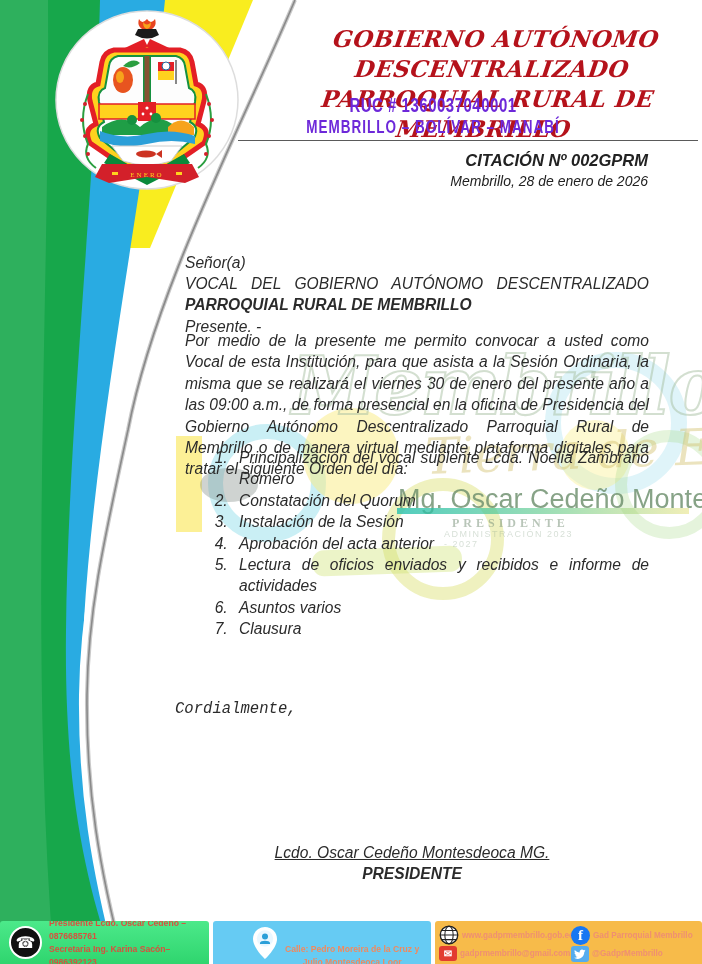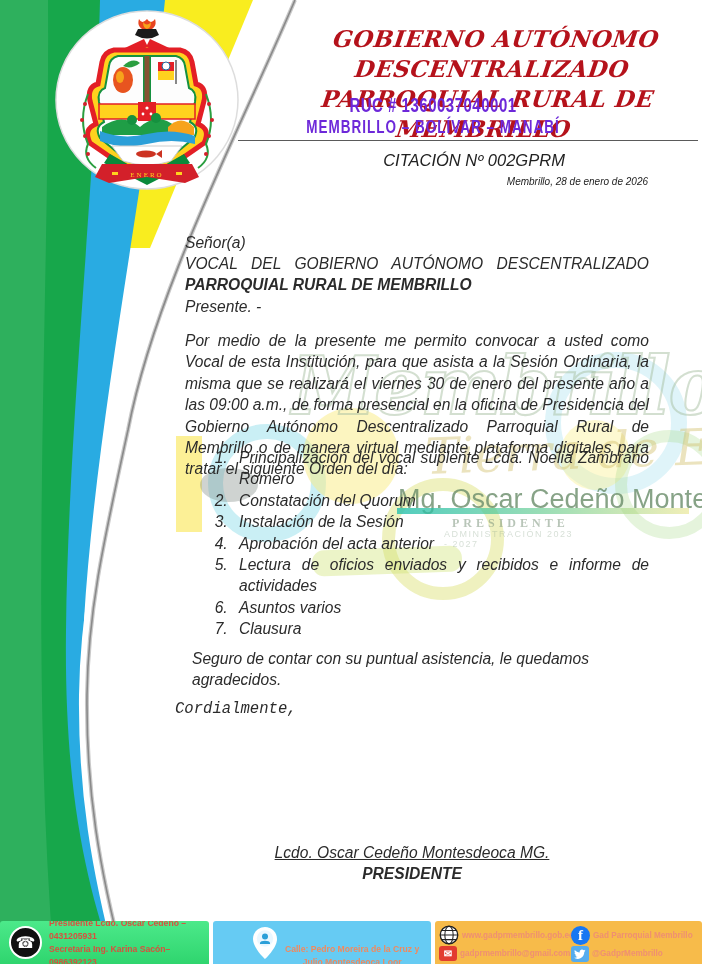--- a/index.html
+++ b/index.html
@@ -17,40 +17,40 @@
   .org-title{left:270px;top:24px;width:440px;text-align:center;z-index:4;
     font-family:"DejaVu Serif",serif;font-weight:bold;font-style:italic;
     color:#b5121b;transform:skewX(-8deg);}
   .org-title .l1{font-size:23px;line-height:30px;letter-spacing:.5px;}
   .org-title .l2{font-size:23px;line-height:30px;letter-spacing:.5px;}
   .ruc-block{left:290px;top:96px;width:286px;text-align:center;z-index:4;color:#6d28d9;}
   .ruc-block .ruc{display:inline-block;font-weight:bold;font-size:15px;transform:scaleY(1.3);letter-spacing:.5px;}
   .ruc-block .loc{display:inline-block;font-weight:bold;font-size:13.5px;transform:scaleY(1.35);letter-spacing:1px;margin-top:5px;}
   .head-rule{left:238px;top:140px;width:460px;height:0;border-top:1.6px solid #5a5a5a;z-index:4;}
   .cita-block{left:300px;top:150px;width:348px;text-align:right;z-index:4;font-style:italic;}
-  .cita-block .cita{font-weight:normal;font-size:16.5px;line-height:21px;text-align:center;}
-  .cita-block .fecha{font-size:10px;line-height:21px;}
+  .cita-block .cita{font-weight:bold;font-size:16.5px;line-height:21px;}
+  .cita-block .fecha{font-size:14px;line-height:21px;}
   
   .wm{z-index:2;}
   .wm-ring{border-radius:50%;}
   .wm-membrillo{left:292px;top:342px;font-family:"DejaVu Serif",serif;font-weight:bold;font-style:italic;
     font-size:76px;letter-spacing:-2px;color:rgba(255,255,255,0);
     -webkit-text-stroke:2px rgba(168,192,162,.5);transform:scaleY(1.05);}
   .wm-script{left:425px;top:420px;font-family:"DejaVu Serif",serif;font-style:italic;
     font-size:50px;color:rgba(208,188,100,.42);transform:rotate(-2deg);white-space:nowrap;}
   .wm-name{left:398px;top:484px;font-family:Liberation Sans, sans-serif;font-size:27px;
     color:rgba(105,140,105,.8);white-space:nowrap;}
   .wm-bar{left:397px;top:508px;width:292px;height:6px;
     background:linear-gradient(90deg,rgba(38,192,173,.8),rgba(87,199,133,.6),rgba(226,222,111,.5));}
   .wm-pres{left:452px;top:516px;font-family:"Liberation Serif",serif;font-weight:bold;
     font-size:12px;letter-spacing:4px;color:rgba(125,150,125,.55);}
   .wm-admin{left:444px;top:529px;font-size:9px;letter-spacing:1.5px;color:rgba(140,165,140,.35);}
   
   .letter{z-index:5;font-style:italic;font-size:15.6px;line-height:21.4px;color:#2b2b2b;}
-  .addr{left:185px;top:232px;width:464px;}
+  .addr{left:185px;top:252px;width:464px;}
   .addr .sal{margin-bottom:1px;}
   .addr .bold-just{font-weight:normal;text-align:justify;text-align-last:justify;line-height:20.6px;}
   .addr .bold{font-weight:bold;line-height:20.6px;}
   .para{left:185px;top:330px;width:464px;text-align:justify;}
   .agenda{left:185px;top:447px;width:464px;}
   .agenda ol{margin:0;padding:0 0 0 47px;}
   .agenda li{padding-left:7px;text-align:justify;margin:0;}
   .closing{left:192px;top:648px;width:460px;}
   .farewell{left:175px;top:699px;width:300px;font-family:Liberation Mono, monospace;}
   .sig{left:180px;top:842px;width:464px;text-align:center;}
@@ -204,34 +204,33 @@
       <li>Principalización del vocal suplente Lcda. Noelia Zambrano Romero</li>
       <li>Constatación del Quorum</li>
       <li>Instalación de la Sesión</li>
       <li>Aprobación del acta anterior</li>
       <li>Lectura de oficios enviados y recibidos e informe de actividades</li>
       <li>Asuntos varios</li>
       <li>Clausura</li>
     </ol>
   </div>
 
-  <div class="abs letter closing">Seguro de contar con su puntual asistencia, le quedamos agradecidos.</div>
   <div class="abs letter farewell">Cordialmente,</div>
 
   <div class="abs letter sig">
     <div class="name">Lcdo. Oscar Cedeño Montesdeoca MG.</div>
     <div class="title">PRESIDENTE</div>
   </div>
 
   <div class="abs foot foot-green">
     <div class="phone-ic">
         <span>☎</span>
       </div>
     <div class="foot-text fg-text">
-      <div>Presidente Lcdo. Oscar Cedeño – 0431205931</div>
+      <div>Presidente Lcdo. Oscar Cedeño – 0876685761</div>
       <div>Secretaria Ing. Karina Sacón– 0986392123</div>
     </div>
   </div>
 
   <div class="abs foot foot-blue">
     <svg width="24" height="32" viewBox="0 0 24 32" style="flex:none;">
       <path d="M12 0C5.4 0 0 5.4 0 12c0 9 12 20 12 20s12-11 12-20C24 5.4 18.6 0 12 0z" fill="#ffffff"></path>
       <circle cx="12" cy="11.5" r="8.2" fill="#eaf7ff"></circle>
       <circle cx="12" cy="9.5" r="3" fill="#2b9fd8"></circle>
       <path d="M7 16c0-3 10-3 10 0v1H7z" fill="#2b9fd8"></path>

